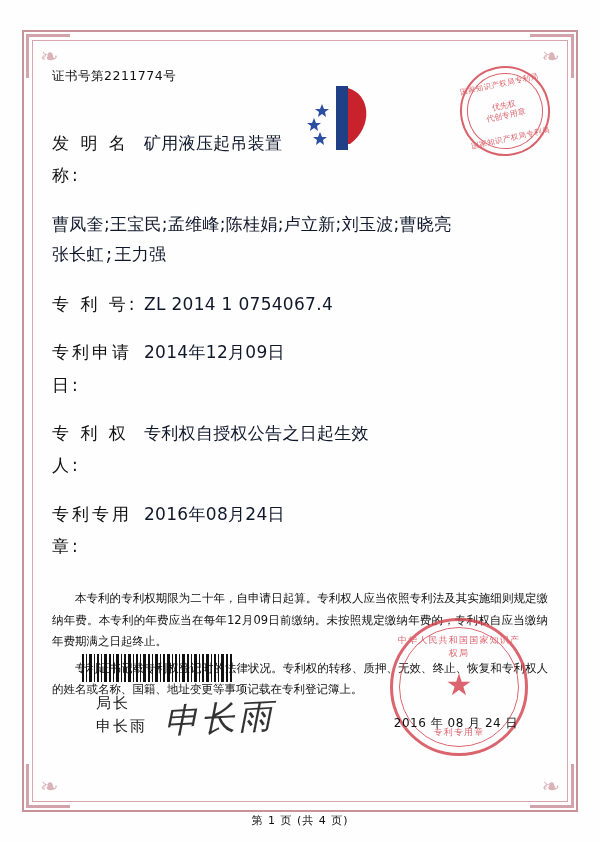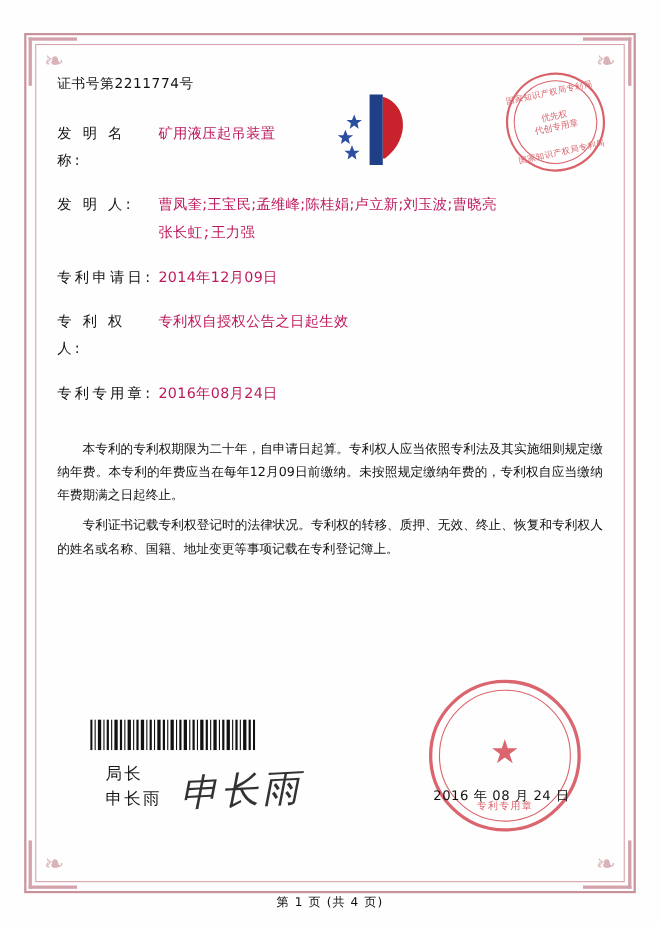--- a/index.html
+++ b/index.html
@@ -132,38 +132,38 @@
     text-align: center;
     font-family: "DejaVu Serif", "Liberation Serif", serif;
     font-weight: bold;
     font-size: 34px;
     letter-spacing: 6px;
     margin-top: 40px;
     color: #000;
   }
 
   .fields {
-    margin-top: 25px;
-    font-size: 13px;
+    margin-top: 42px;
+    font-size: 17px;
     line-height: 1.9;
   }
   .field-row {
     display: flex;
     align-items: flex-start;
     margin-bottom: 16px;
   }
   .field-label {
     width: 92px;
     flex: 0 0 92px;
     letter-spacing: 3px;
     color: #111;
   }
   .field-value {
     flex: 1;
-    color: #be185d;
+    color: #0f172a;
     letter-spacing: .3px;
   }
   .field-value .line2 {
     display: block;
     font-family: Liberation Mono, monospace;
   }
 
   .paragraphs {
     margin-top: 26px;
     font-size: 11.5px;
@@ -305,27 +305,30 @@
 
 
     <div class="fields">
 
       <div class="field-row">
         <div class="field-label">发 明 名 称:</div>
         <div class="field-value">矿用液压起吊装置</div>
       </div>
 
       <div class="field-row">
-        <div class="field-label">发 明 人:</div>
         <div class="field-value">
           <span>曹凤奎;王宝民;孟维峰;陈桂娟;卢立新;刘玉波;曹晓亮</span>
           <span class="line2">张长虹;王力强</span>
         </div>
       </div>
 
+      <div class="field-row">
+        <div class="field-label">专 利 号:</div>
+        <div class="field-value">ZL 2014 1 0754067.4</div>
+      </div>
 
       <div class="field-row">
         <div class="field-label">专利申请日:</div>
         <div class="field-value">2014年12月09日</div>
       </div>
 
       <div class="field-row">
         <div class="field-label">专 利 权 人:</div>
         <div class="field-value">专利权自授权公告之日起生效</div>
       </div>
@@ -389,20 +392,21 @@
     </div>
 
     <div class="sign-block">
       <div>局长</div>
       <div>申长雨</div>
     </div>
     <div class="signature">申长雨</div>
 
     <div class="seal-bottom">
       <div class="ring2"></div>
+      <div class="seal-text-top">中华人民共和国国家知识产权局</div>
       <div class="star">★</div>
       <div class="seal-text-bottom">专利专用章</div>
     </div>
 
     <div class="issue-date">2016 年 08 月 24 日</div>
 
   </div>
 
   <div class="page-footer">第 1 页 (共 4 页)</div>
 

